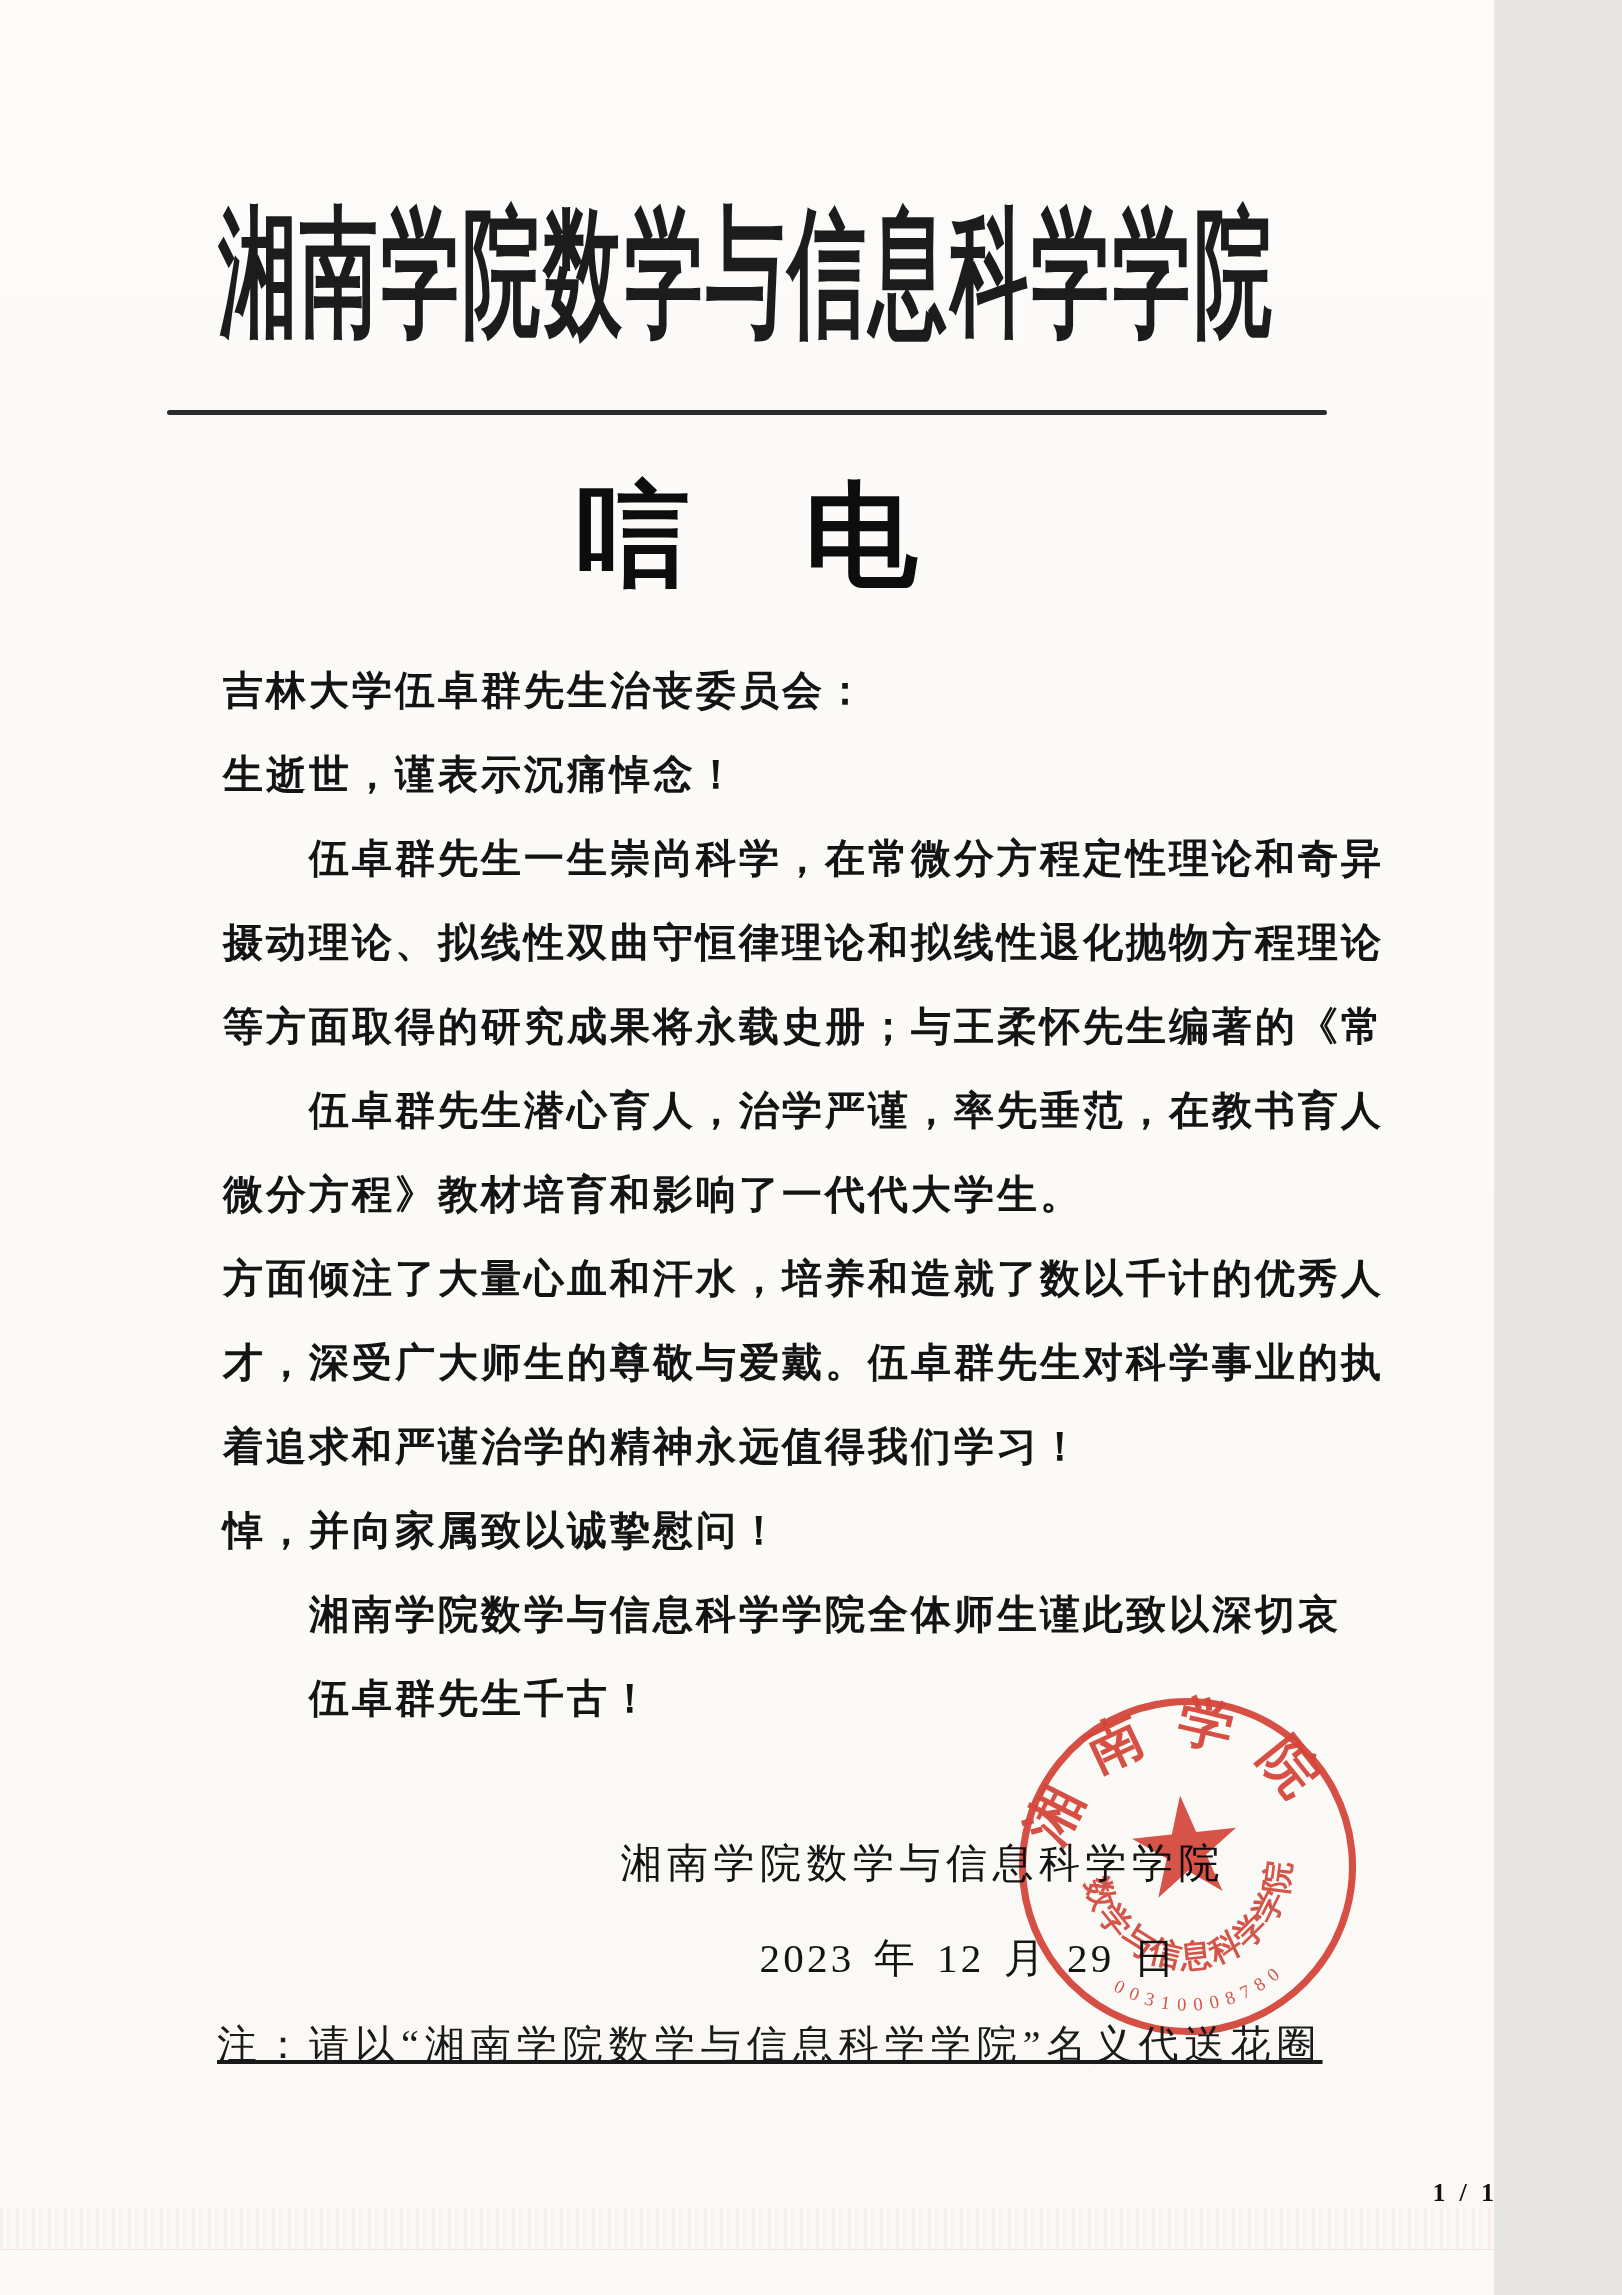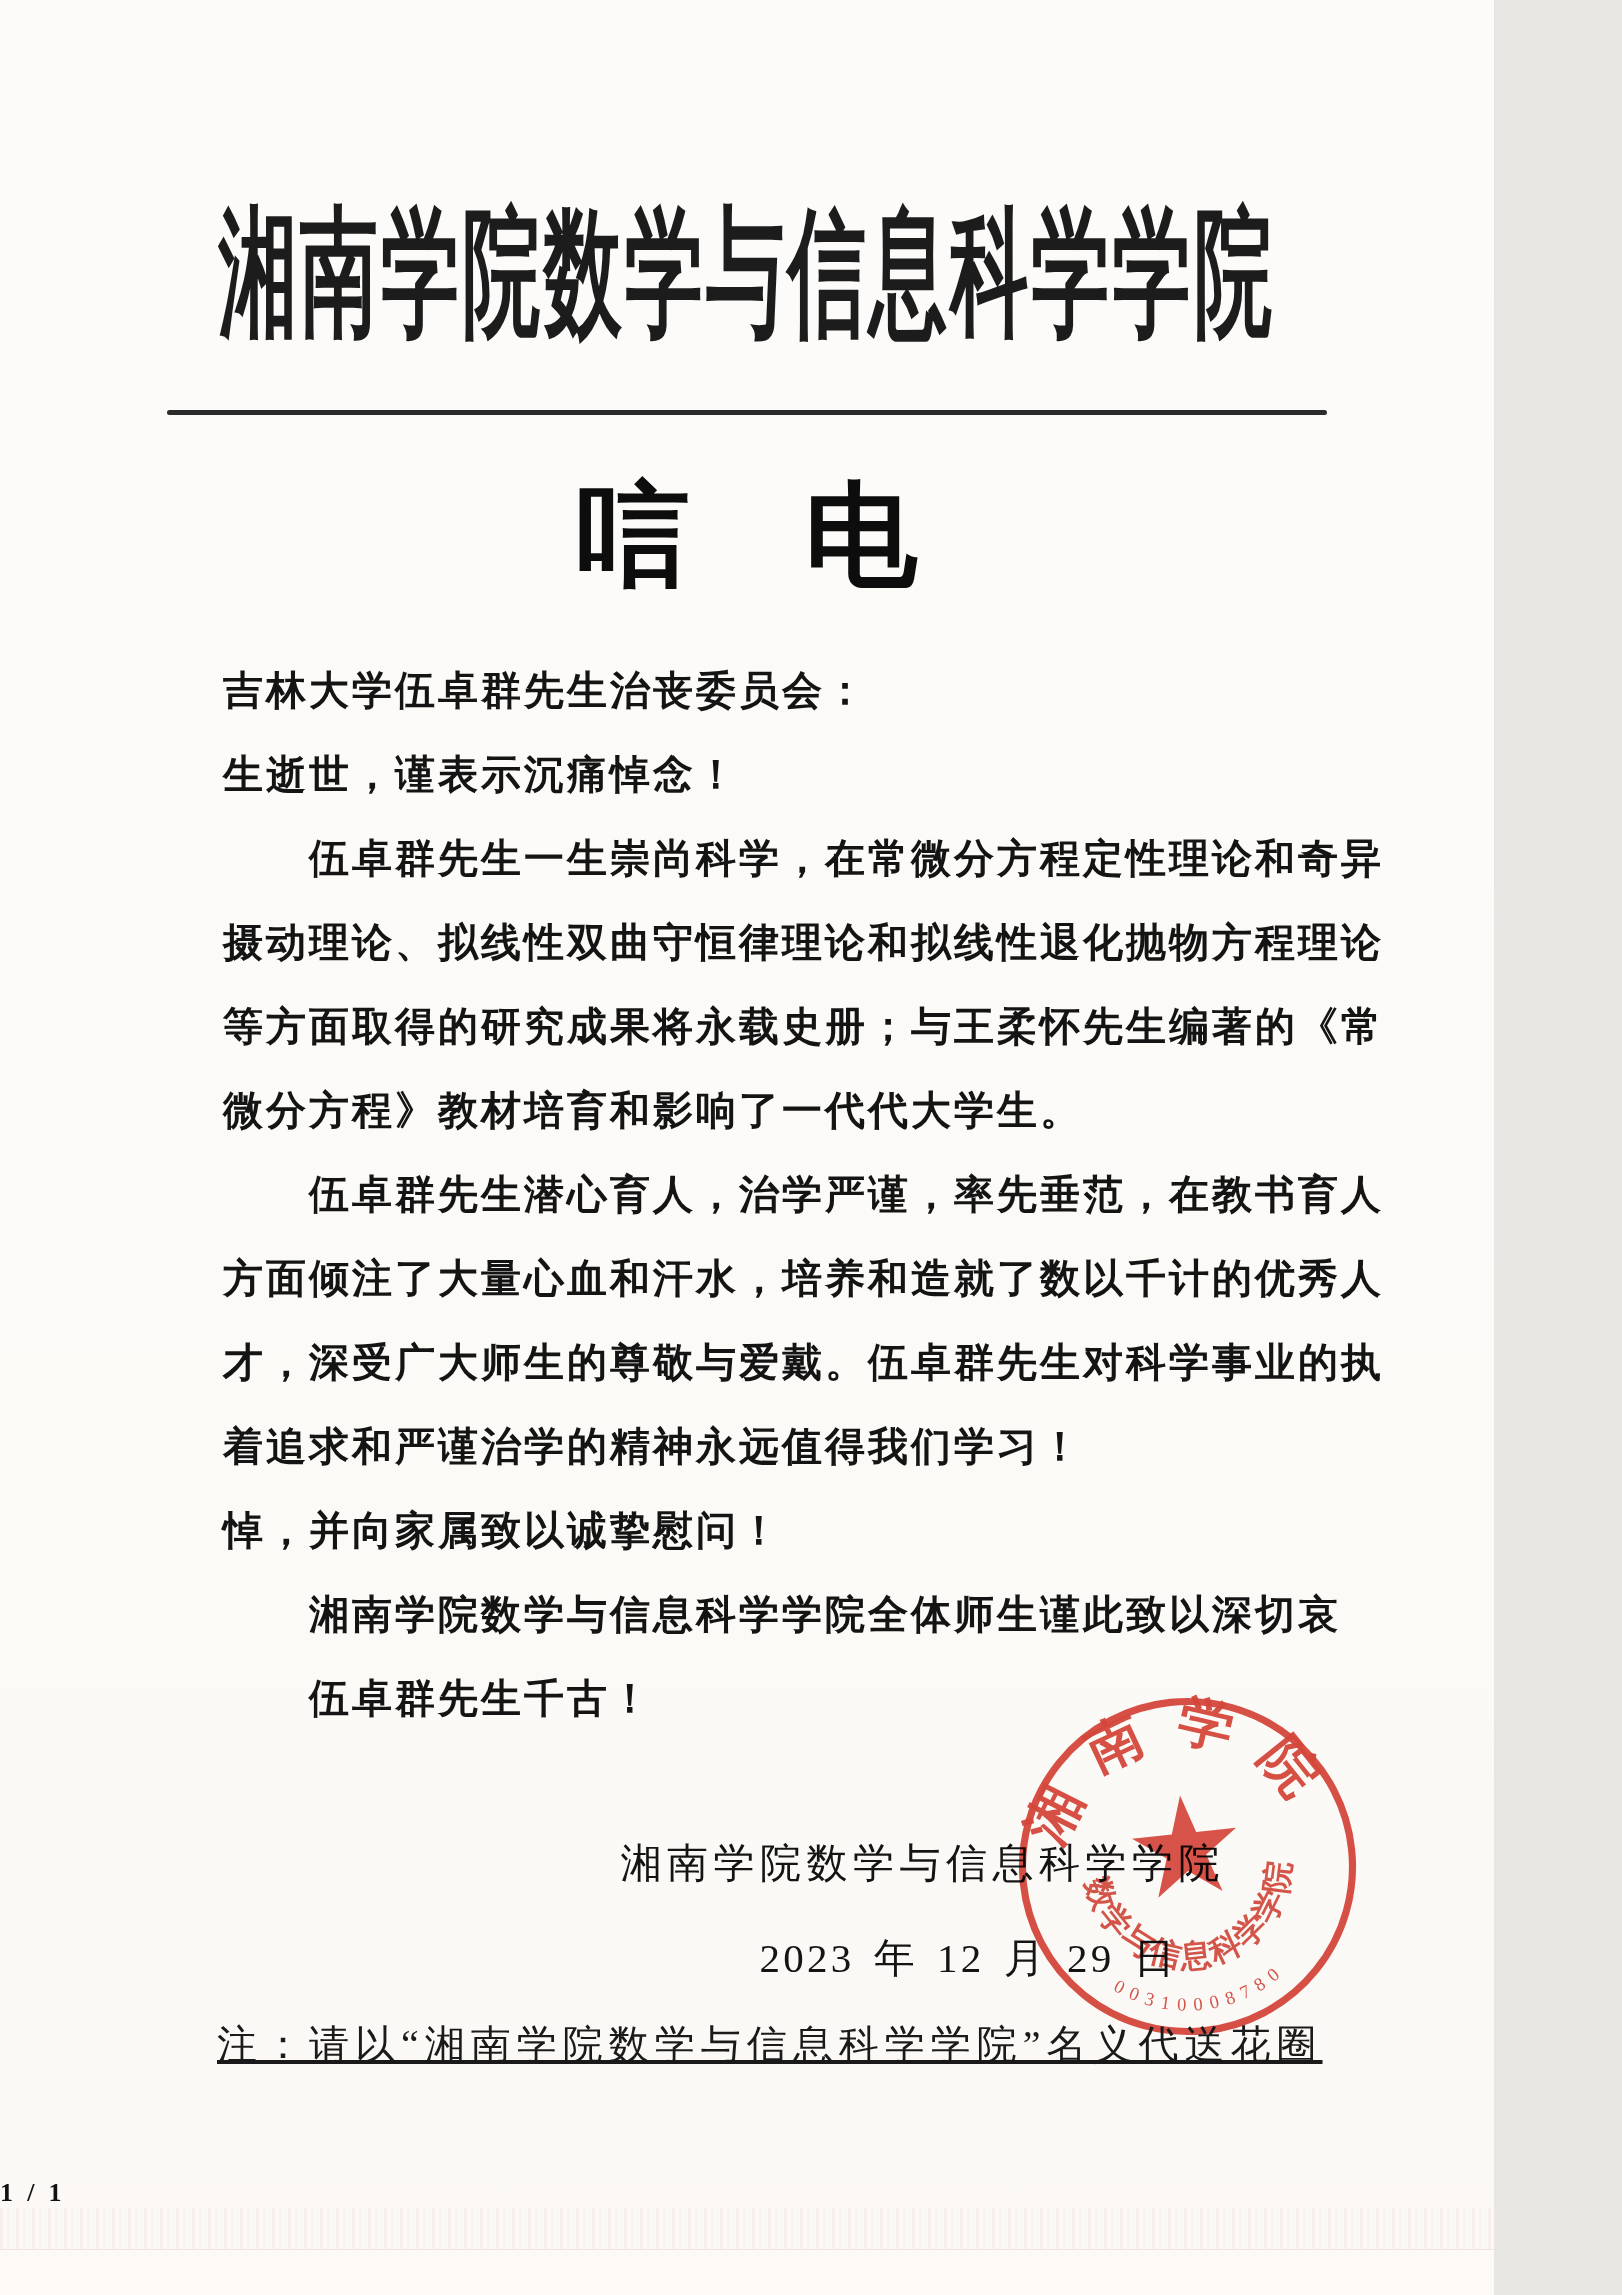--- a/index.html
+++ b/index.html
@@ -42,21 +42,21 @@
   .date-line{
     position:absolute;top:1923px;right:316px;
     font-size:41px;letter-spacing:3.3px;word-spacing:5.5px;white-space:nowrap;color:#141414;margin-top:8px;
   }
   .footnote{
     position:absolute;top:2017px;left:217px;
     font-size:40px;letter-spacing:6px;white-space:nowrap;color:#1a1a1a;text-decoration:underline;
   }
   .page-number{
     position:absolute;top:2178px;left:0;width:100%;
-    text-align:left;font-size:26px;font-weight:700;word-spacing:7.7px;color:#111;
+    text-align:right;font-size:26px;font-weight:700;word-spacing:7.7px;color:#111;
   }
   .seal{
     position:absolute;left:1006px;top:1685px;width:363px;height:363px;
     transform:rotate(-6deg);
     mix-blend-mode:multiply;opacity:0.92;
   }
   .seal text{font-family:"Liberation Serif","DejaVu Serif",serif;}
   .scan-streaks{
     position:absolute;left:0;top:2208px;width:100%;height:41px;
     background:repeating-linear-gradient(90deg,
@@ -81,22 +81,22 @@
     <span>唁</span>
     <span>电</span>
   </div>
 
   <div class="letter-body">
     <div class="body-line">吉林大学伍卓群先生治丧委员会：</div>
     <div class="body-line">生逝世，谨表示沉痛悼念！</div>
     <div class="body-line">　　伍卓群先生一生崇尚科学，在常微分方程定性理论和奇异</div>
     <div class="body-line">摄动理论、拟线性双曲守恒律理论和拟线性退化抛物方程理论</div>
     <div class="body-line">等方面取得的研究成果将永载史册；与王柔怀先生编著的《常</div>
+    <div class="body-line">　　伍卓群先生潜心育人，治学严谨，率先垂范，在教书育人</div>
     <div class="body-line">微分方程》教材培育和影响了一代代大学生。</div>
-    <div class="body-line">　　伍卓群先生潜心育人，治学严谨，率先垂范，在教书育人</div>
     <div class="body-line">方面倾注了大量心血和汗水，培养和造就了数以千计的优秀人</div>
     <div class="body-line">才，深受广大师生的尊敬与爱戴。伍卓群先生对科学事业的执</div>
     <div class="body-line">着追求和严谨治学的精神永远值得我们学习！</div>
     <div class="body-line">悼，并向家属致以诚挚慰问！</div>
     <div class="body-line">　　湘南学院数学与信息科学学院全体师生谨此致以深切哀</div>
     <div class="body-line">　　伍卓群先生千古！</div>
   </div>
 
   <div class="signature-line">湘南学院数学与信息科学学院</div>
 

